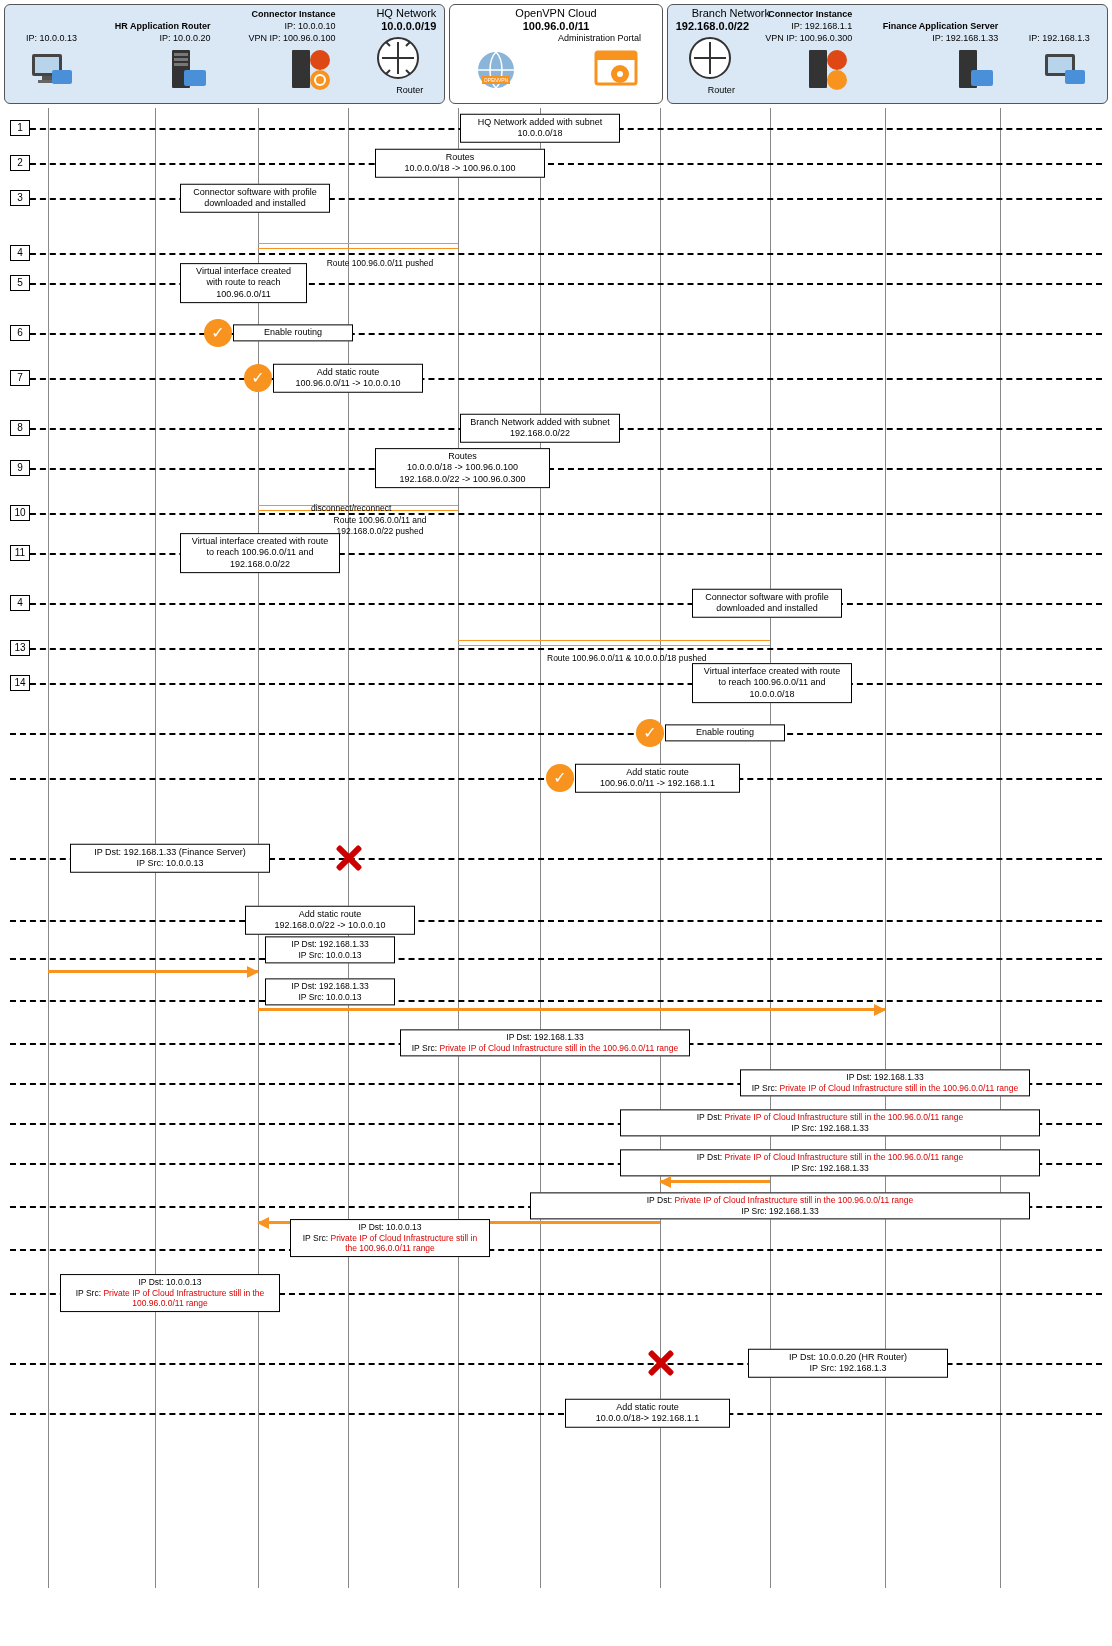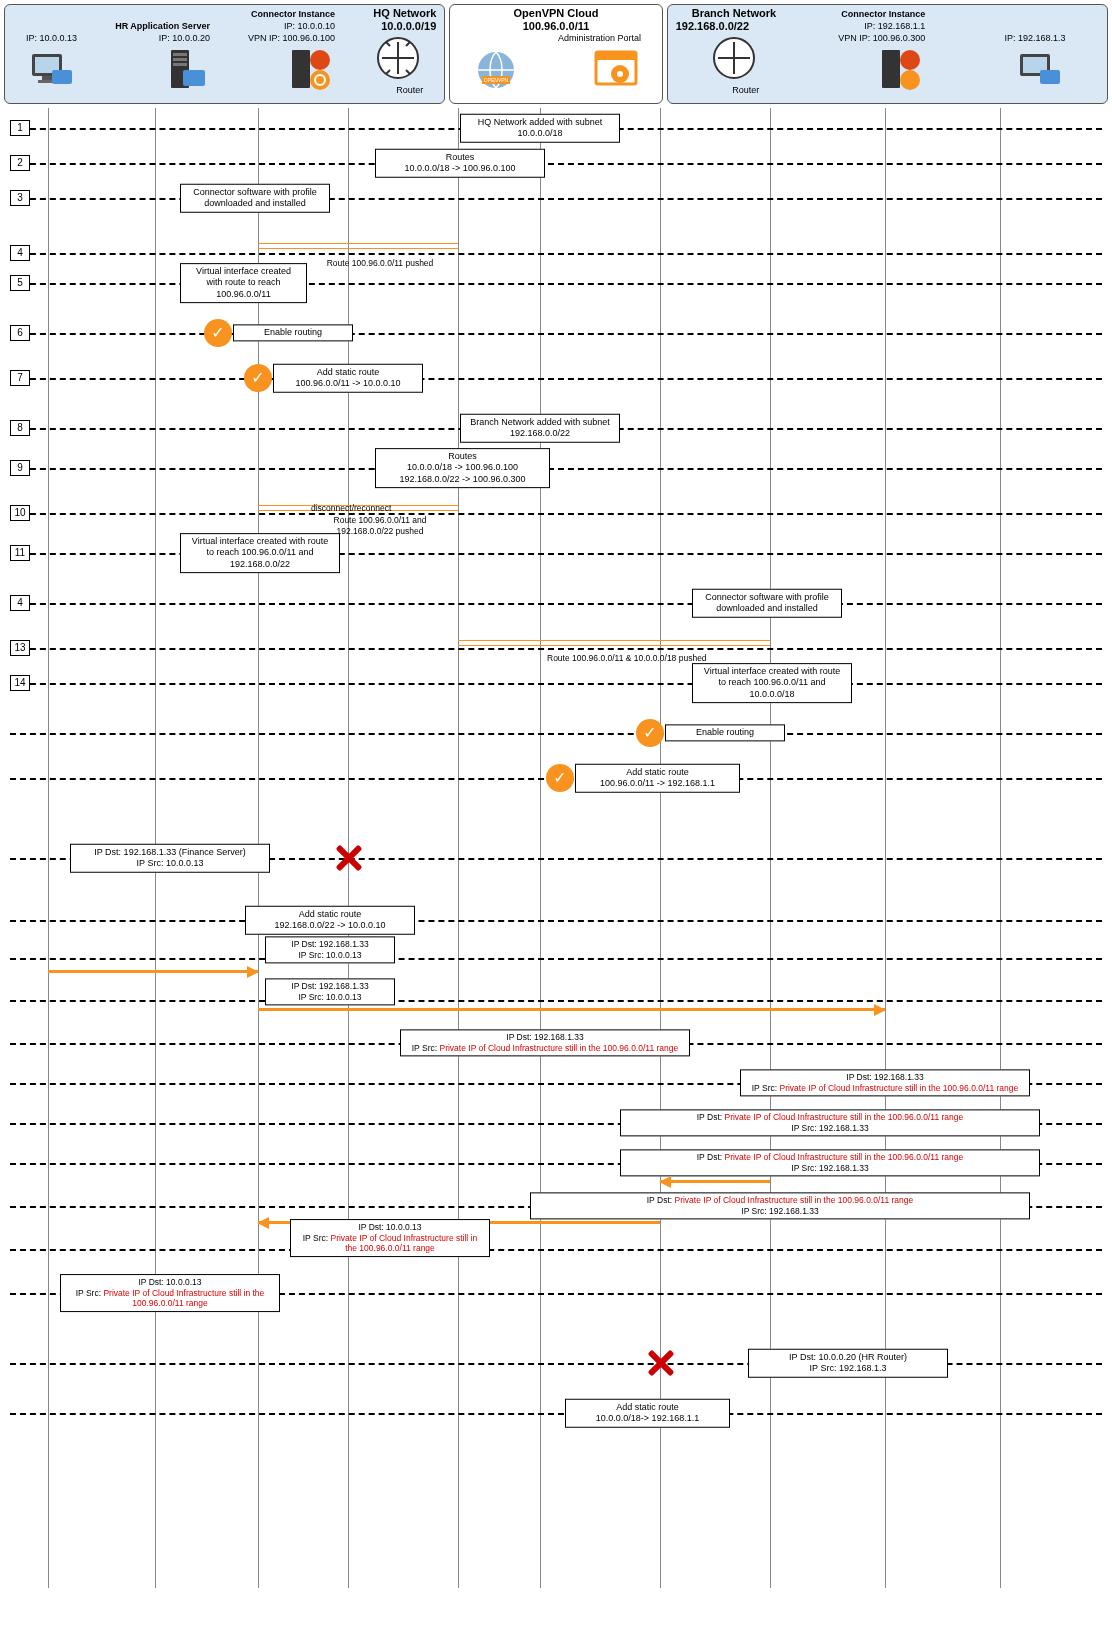--- a/index.html
+++ b/index.html
@@ -1,20 +1,20 @@
 <!DOCTYPE html>
 <html><head>
 <meta charset="utf-8">
 <style>
 *{box-sizing:border-box;margin:0;padding:0}
 body{font-family:Arial,sans-serif;font-size:10px;background:#fff;width:1112px;position:relative}
 .header{display:flex;gap:4px;padding:4px}
 .grp{border:1px solid #555;border-radius:6px;padding:4px 6px 8px;background:#dae8f5;position:relative;display:flex;gap:8px;align-items:flex-end;justify-content:space-around}
 .grp.cloud{background:#fff}
-.grp-title{position:absolute;top:2px;right:8px;font-weight:bold;text-align:right;font-size:11px}
+.grp-title{position:absolute;top:2px;right:8px;font-weight:normal;text-align:right;font-size:11px}
 .grp-sub{position:absolute;top:15px;right:8px;font-weight:bold;font-size:11px}
 .node{text-align:center;font-size:9px;display:flex;flex-direction:column;align-items:flex-end;gap:2px}
 .node .lbl{font-weight:bold}
 .icon{width:50px;height:50px;display:flex;align-items:center;justify-content:center}
 .icon svg{width:48px;height:48px}
 .body{position:relative;height:1480px}
 .dash{position:absolute;left:10px;right:10px;border-top:2px dashed #000;height:0}
 .step{position:absolute;left:10px;width:20px;height:16px;border:1px solid #000;background:#fff;text-align:center;font-size:10px;line-height:14px;transform:translateY(-8px)}
 .tag{position:absolute;border:1px solid #000;background:#fff;padding:2px 6px;font-size:9px;text-align:center;line-height:1.25;transform:translateY(-50%)}
 .tag .red{color:#d00}
@@ -44,21 +44,21 @@
           <svg viewBox="0 0 48 48">
             <rect x="4" y="8" width="30" height="22" fill="#444" rx="2"></rect>
             <rect x="7" y="11" width="24" height="16" fill="#b8d4ea"></rect>
             <rect x="14" y="30" width="10" height="4" fill="#555"></rect>
             <rect x="10" y="34" width="18" height="3" fill="#666"></rect>
             <rect x="24" y="24" width="20" height="14" fill="#4a90d9" rx="2"></rect>
           </svg>
         </div>
     </div>
     <div class="node">
-      <span class="lbl">HR Application Server</span>
+      <span class="lbl">HR Application Router</span>
       <span>IP: 10.0.0.20</span>
       <div class="icon">
           <svg viewBox="0 0 48 48">
             <rect x="10" y="4" width="18" height="38" fill="#333" rx="1"></rect>
             <rect x="12" y="7" width="14" height="3" fill="#777"></rect>
             <rect x="12" y="12" width="14" height="3" fill="#777"></rect>
             <rect x="12" y="17" width="14" height="3" fill="#777"></rect>
             <rect x="22" y="24" width="22" height="16" fill="#4a90d9" rx="2"></rect>
           </svg>
         </div>
@@ -127,20 +127,30 @@
     </div>
     <div class="node">
       <span class="lbl">Connector Instance</span>
       <span>IP: 192.168.1.1</span>
       <span>VPN IP: 100.96.0.300</span>
       <div class="icon">
           <svg viewBox="0 0 48 48">
             <rect x="6" y="4" width="18" height="38" fill="#333" rx="1"></rect>
             <circle cx="34" cy="14" r="10" fill="#dd4814"></circle>
             <circle cx="34" cy="34" r="10" fill="#f7931e"></circle>
+          </svg>
+        </div>
+    </div>
+    <div class="node">
+      <span class="lbl">Finance Application Server</span>
+      <span>IP: 192.168.1.33</span>
+      <div class="icon">
+          <svg viewBox="0 0 48 48">
+            <rect x="10" y="4" width="18" height="38" fill="#333" rx="1"></rect>
+            <rect x="22" y="24" width="22" height="16" fill="#4a90d9" rx="2"></rect>
           </svg>
         </div>
     </div>
     <div class="node">
       <span>IP: 192.168.1.3</span>
       <div class="icon">
           <svg viewBox="0 0 48 48">
             <rect x="4" y="8" width="30" height="22" fill="#444" rx="2"></rect>
             <rect x="7" y="11" width="24" height="16" fill="#b8d4ea"></rect>
             <rect x="24" y="24" width="20" height="14" fill="#4a90d9" rx="2"></rect>

